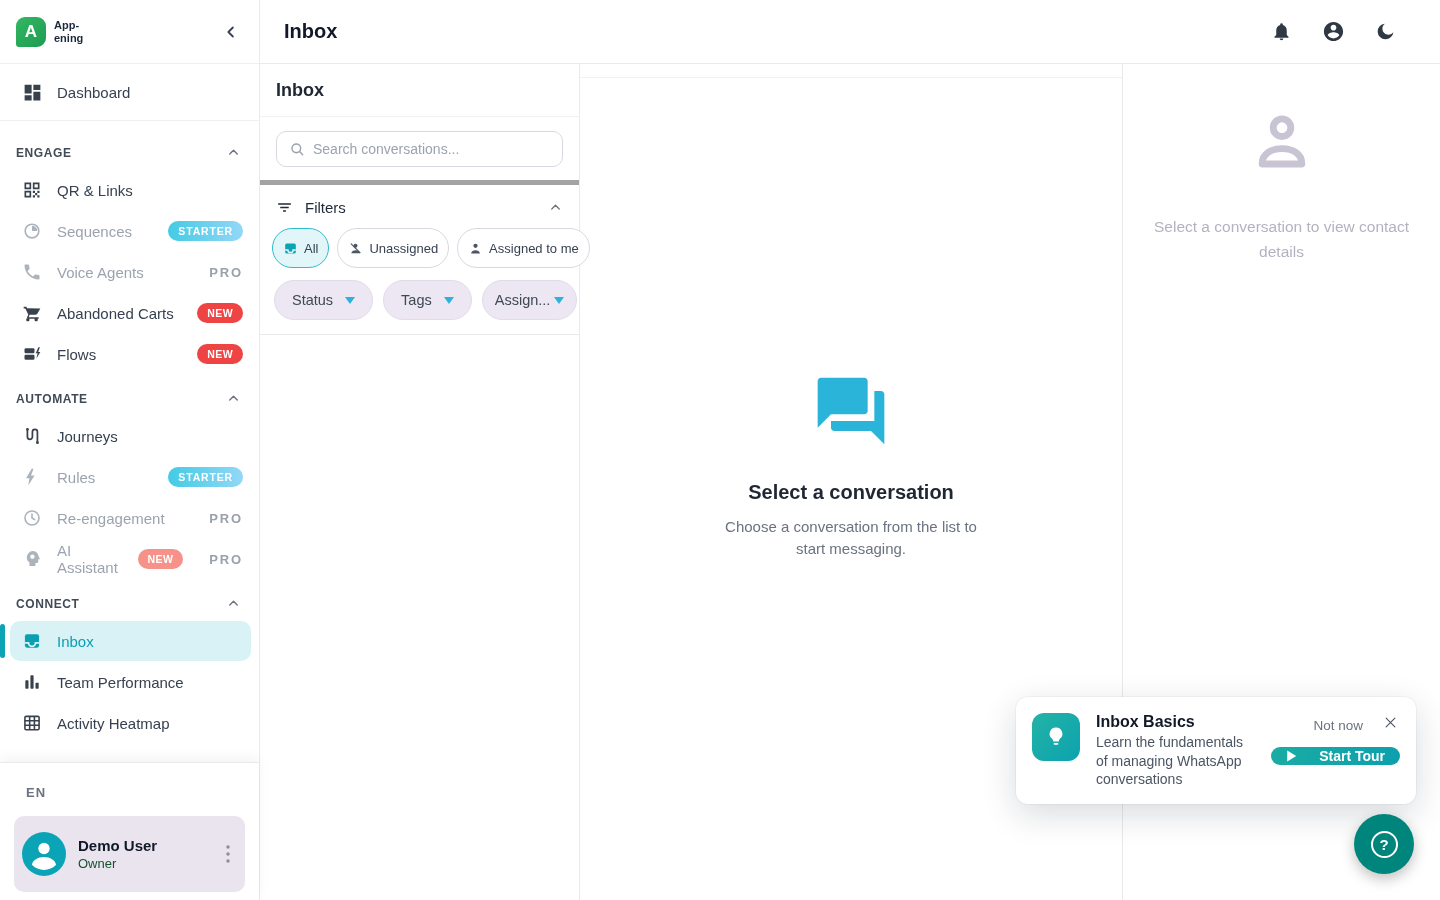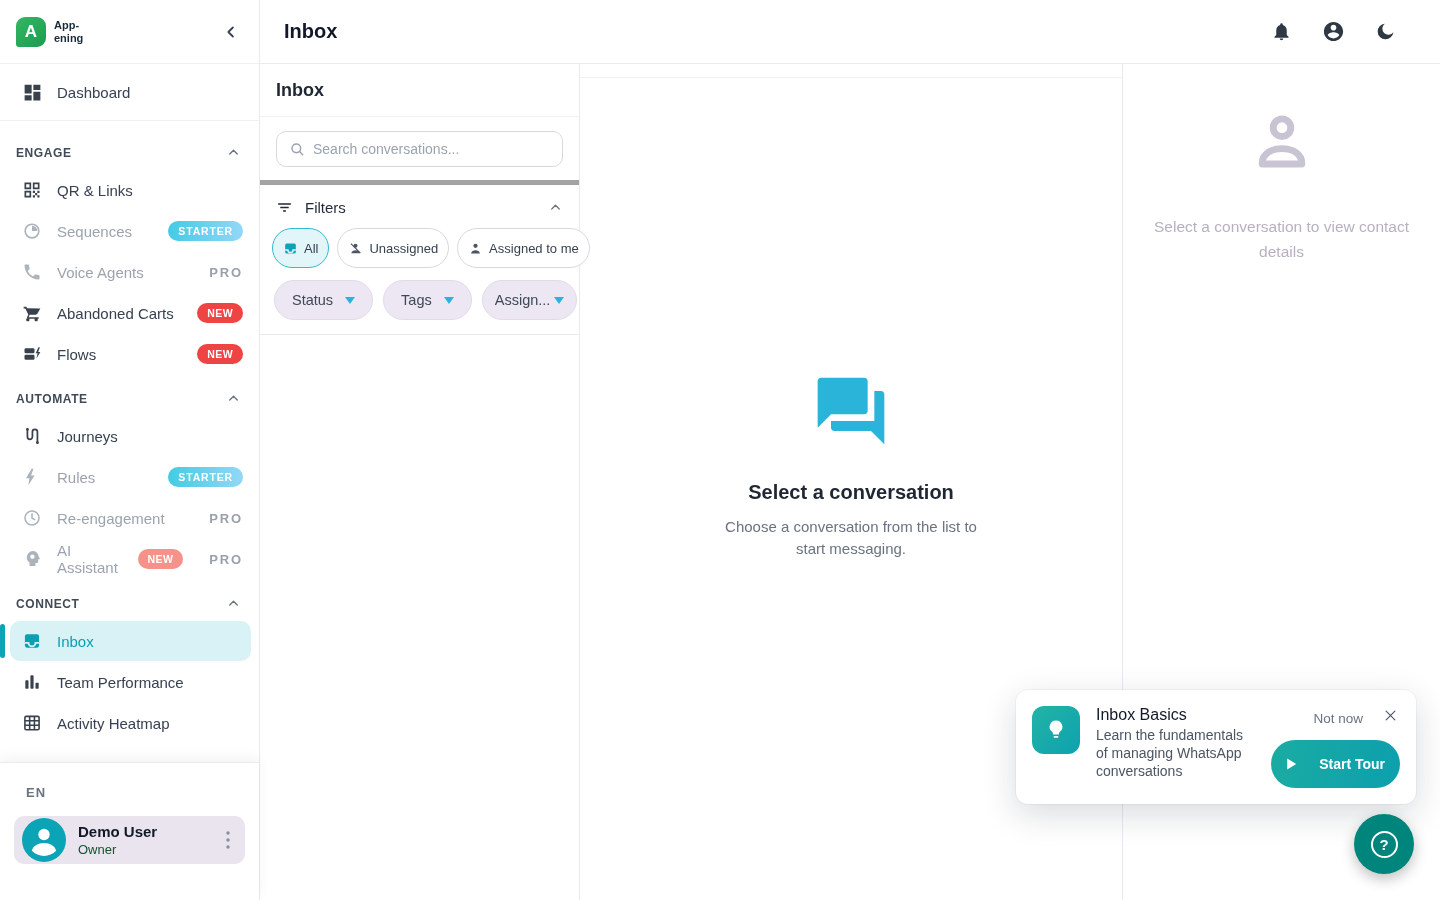--- a/index.html
+++ b/index.html
@@ -29,21 +29,21 @@
   .badge.new-soft { background:#f6928a; }
   .badge.starter { background:linear-gradient(90deg,#44cbe4,#93d7f7); letter-spacing:.08em; }
   .pro { margin-left:auto; font-size:13px; font-weight:700; color:#9aa1ab; letter-spacing:.14em; }
   .badge + .pro { margin-left:12px; }
   .nav-item.active { background:#d8f2f6; border-radius:10px; margin:0 8px 1px 10px; padding-left:12px; color:#0b9fb2; }
   .nav-item.active .nicon { color:#0b9fb2; }
   .nav-item.active::before { content:""; position:absolute; left:-10px; top:3px; width:5px; height:34px; border-radius:4px; background:#0ba3b6; }
 
   .sidebar-footer { flex:0 0 138px; border-top:1px solid #e8eaee; box-shadow:0 -4px 12px rgba(15,23,42,.05); padding:22px 14px 0; }
   .lang { font-size:13px; font-weight:700; color:#6b7280; letter-spacing:.08em; padding-left:12px; margin-bottom:16px; }
-  .user-card { background:#e9e4ee; border-radius:10px; height:48px; display:flex; align-items:center; gap:12px; padding:0 9px 0 8px; cursor:pointer; }
+  .user-card { background:#e9e4ee; border-radius:10px; height:76px; display:flex; align-items:center; gap:12px; padding:0 9px 0 8px; cursor:pointer; }
   .avatar { width:44px; height:44px; border-radius:50%; background:#0aa4b6; color:#fff; display:grid; place-items:center; flex:0 0 44px; }
   .user-meta { flex:1; }
   .user-name { font-size:15px; font-weight:700; color:#111827; }
   .user-role { font-size:13px; color:#14532d; margin-top:2px; }
   .dots { color:#8a8f98; padding:4px 6px; cursor:pointer; }
 
   
   .main-col { flex:1; display:flex; flex-direction:column; min-width:0; }
   .topbar { height:64px; flex:0 0 64px; display:flex; align-items:center; justify-content:space-between; padding:0 44px 0 24px; border-bottom:1px solid #e8eaee; }
   .topbar-title { font-size:20px; font-weight:700; color:#111827; }
@@ -84,27 +84,27 @@
 
   
   .details-col { width:318px; flex:0 0 318px; border-left:1px solid #e8eaee; display:flex; flex-direction:column; align-items:center; padding-top:45px; text-align:center; }
   .details-icon { color:#c9c4d3; }
   .details-text { margin-top:40px; font-size:15.5px; color:#b6b1c1; line-height:1.6; max-width:292px; }
 
   
   .tour-card { position:fixed; right:24px; bottom:96px; width:400px; background:#fff; border-radius:12px; box-shadow:0 10px 34px rgba(15,23,42,.16), 0 0 0 1px rgba(15,23,42,.04); padding:16px; display:flex; gap:16px; }
   .bulb-sq { width:48px; height:48px; flex:0 0 48px; border-radius:12px; background:linear-gradient(135deg,#23b3a6,#0da2af); display:grid; place-items:center; }
   .tour-text { flex:1; min-width:0; }
-  .tour-title { font-size:16px; font-weight:400; color:#111827; margin-bottom:2px; }
+  .tour-title { font-size:16px; font-weight:700; color:#111827; margin-bottom:2px; }
   .tour-desc { font-size:14px; color:#4b5563; line-height:1.3; max-width:170px; }
   .tour-right { display:flex; flex-direction:column; align-items:flex-end; }
   .tour-top-row { display:flex; align-items:flex-start; gap:18px; }
   .not-now { font-size:13.5px; color:#6b7280; cursor:pointer; margin-top:5px; }
   .close-x { color:#4b5563; cursor:pointer; padding:2px; }
-  .start-tour { margin-top:14px; height:48px; border:none; border-radius:999px; padding:0 15px; background:linear-gradient(100deg,#1aaca2,#0d9fad); color:#fff; font-size:14px; font-weight:600; font-family:inherit; display:flex; align-items:center; gap:22px; cursor:pointer; }
+  .start-tour { margin-top:14px; height:18px; border:none; border-radius:999px; padding:0 15px; background:linear-gradient(100deg,#1aaca2,#0d9fad); color:#fff; font-size:14px; font-weight:600; font-family:inherit; display:flex; align-items:center; gap:22px; cursor:pointer; }
 
   
   .help-fab { position:fixed; right:26px; bottom:26px; width:60px; height:60px; border-radius:50%; background:#00857c; box-shadow:0 5px 14px rgba(0,0,0,.25); display:grid; place-items:center; cursor:pointer; }
   .help-ring { width:27px; height:27px; border:2.5px solid #fff; border-radius:50%; display:grid; place-items:center; color:#fff; font-size:15px; font-weight:700; }
 </style>
 </head>
 <body>
 
 <div class="app">
 

